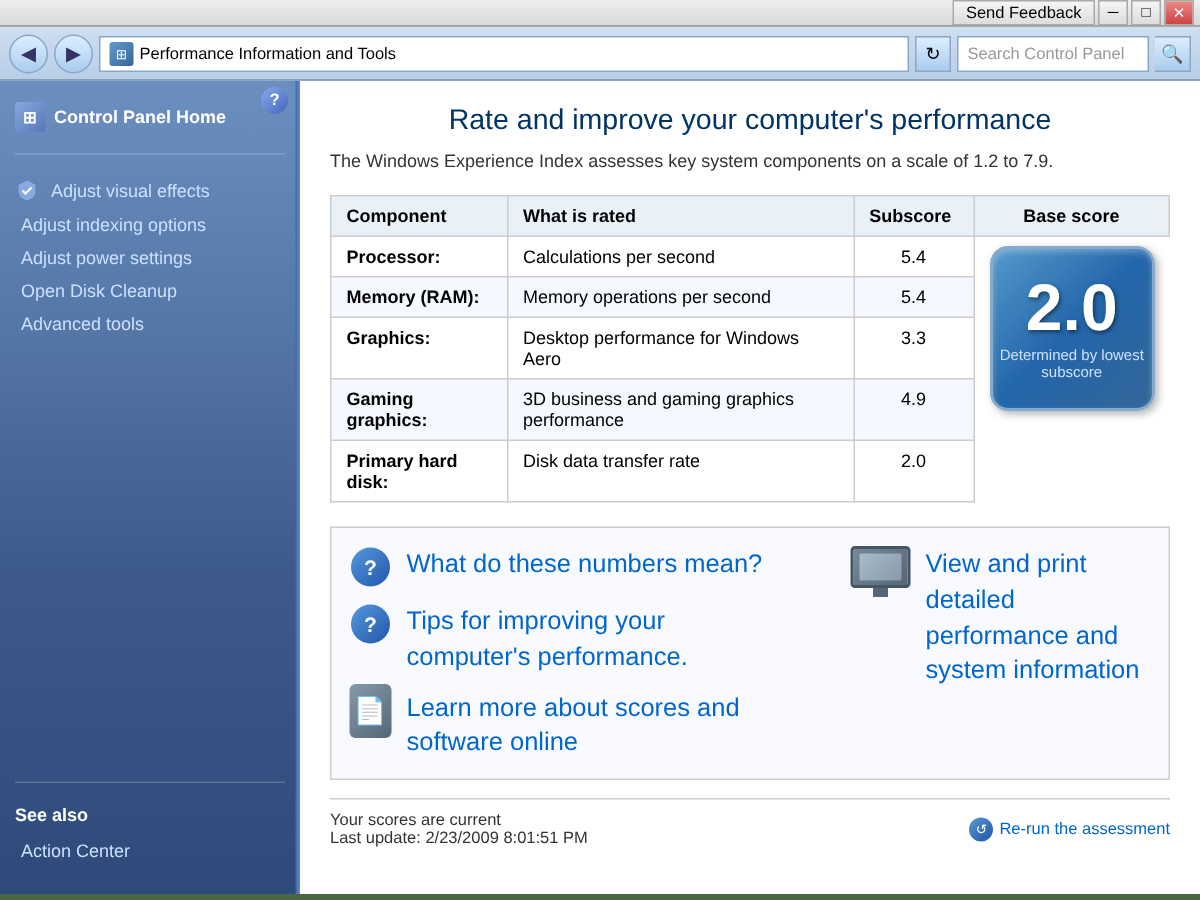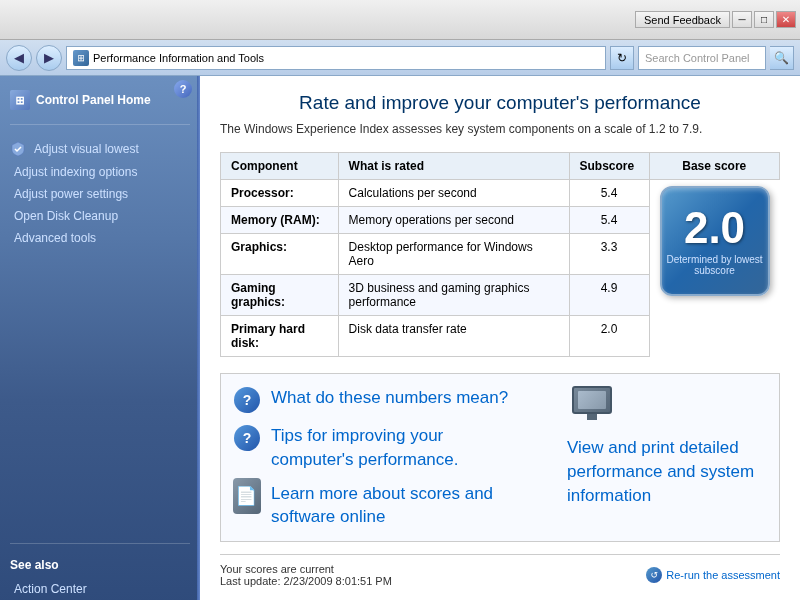--- a/index.html
+++ b/index.html
@@ -8,21 +8,21 @@
       height: 600px;
       font-family: 'Segoe UI', Tahoma, Geneva, Verdana, sans-serif;
       font-size: 12px;
       overflow: hidden;
       background: #4a6741;
     }
 
     
     .title-bar {
       background: linear-gradient(to bottom, #f0f0f0, #d8d8d8);
-      height: 40px;
+      height: 18px;
       display: flex;
       align-items: center;
       justify-content: flex-start;
       padding: 0 4px;
       border-bottom: 1px solid #aaa;
     }
     .title-bar-left {
       flex: 1;
       display: flex;
       align-items: center;
@@ -352,21 +352,20 @@
       align-items: center;
       justify-content: center;
       color: white;
       font-size: 18px;
     }
     .view-print-section {
       display: flex;
       align-items: flex-start;
       gap: 10px;
       margin-left: 20px;
-      flex-direction: column;
     }
     .computer-icon {
       width: 50px;
       height: 40px;
       display: flex;
       flex-direction: column;
       align-items: center;
     }
     .monitor {
       width: 40px;
@@ -460,21 +459,21 @@
       <div class="sidebar-home-icon">⊞</div>
       <span>Control Panel Home</span>
     </div>
     <div class="sidebar-divider"></div>
     <div class="sidebar-section">
       <div class="sidebar-item has-icon">
         <svg class="sidebar-item-shield" viewBox="0 0 16 16">
           <path d="M8 1L2 4v5c0 3 3 5 6 6 3-1 6-3 6-6V4L8 1z" fill="#88aadd" stroke="#5577bb" stroke-width="0.5"></path>
           <path d="M5 8l2 2 4-4" stroke="white" stroke-width="1.5" fill="none"></path>
         </svg>
-        <span>Adjust visual lowest</span>
+        <span>Adjust visual effects</span>
       </div>
       <div class="sidebar-item">
         <span>Adjust indexing options</span>
       </div>
       <div class="sidebar-item">
         <span>Adjust power settings</span>
       </div>
       <div class="sidebar-item">
         <span>Open Disk Cleanup</span>
       </div>

